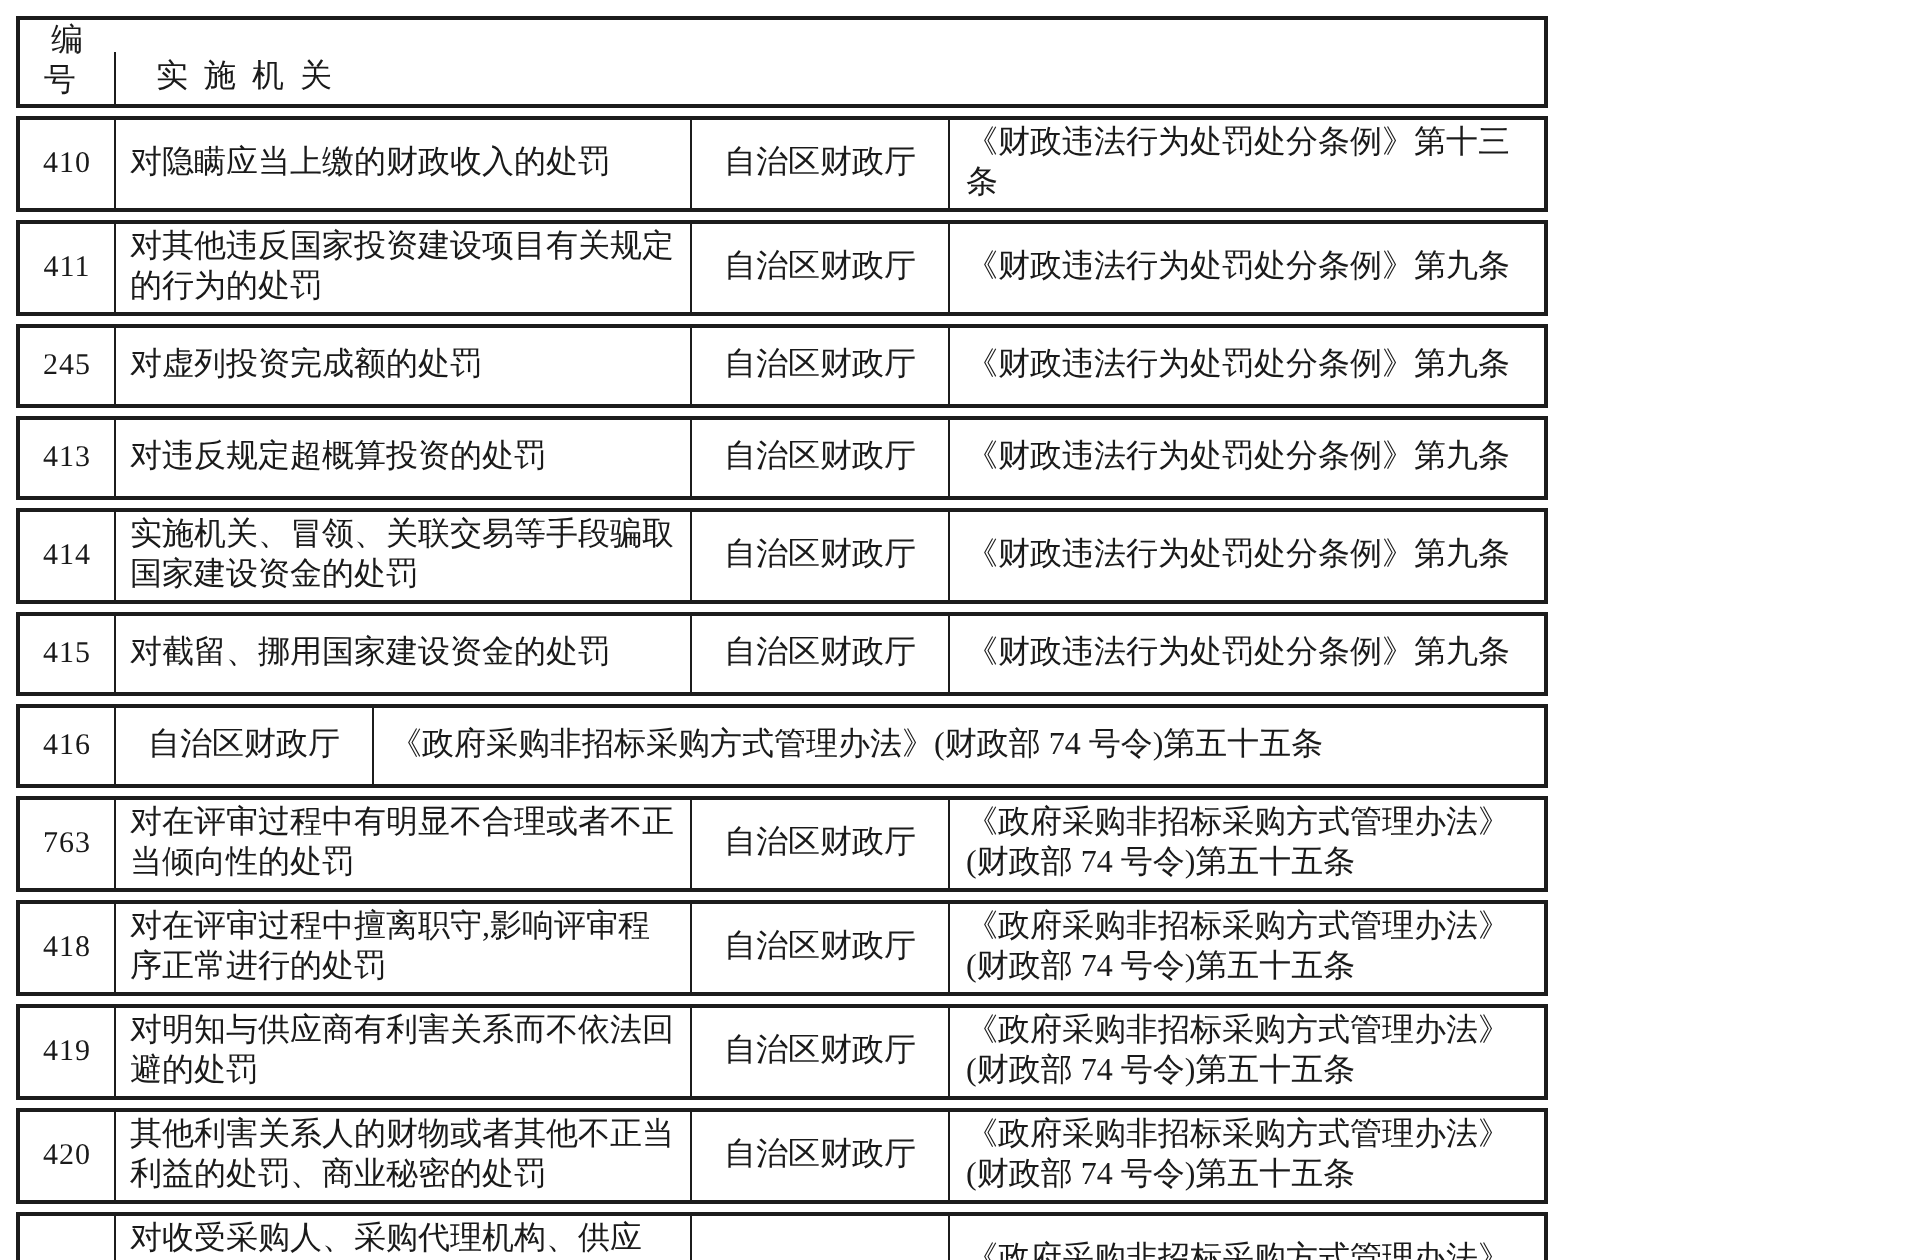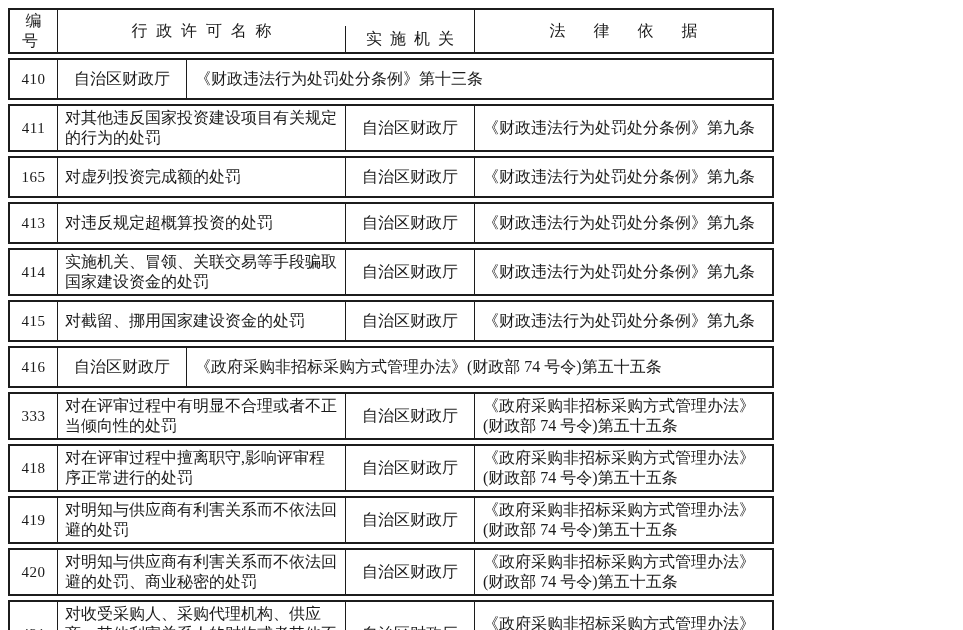--- a/index.html
+++ b/index.html
@@ -77,42 +77,41 @@
   .thead .c-agency { letter-spacing: 0.5em;  text-indent: 0.5em; margin-top: 16px; }
   .thead .c-legal  { letter-spacing: 1.75em; text-indent: 1.75em; padding-left: 0; }
 </style>
 </head>
 <body>
 
 <div class="page">
 
   <div class="trow thead">
     <div class="cell c-id">编号</div>
-    <div class="cell c-name">行政许可名称</div>
     <div class="cell c-agency">实施机关</div>
-    <div class="cell c-legal">法律依据</div>
   </div>
 
   <div>
 
       <div class="trow drow">
         <div class="cell c-id">410</div>
+        <div class="cell c-name">对隐瞒应当上缴的财政收入的处罚</div>
         <div class="cell c-agency">自治区财政厅</div>
         <div class="cell c-legal">《财政违法行为处罚处分条例》第十三条</div>
       </div>
 
       <div class="trow drow">
         <div class="cell c-id">411</div>
         <div class="cell c-name">对其他违反国家投资建设项目有关规定的行为的处罚</div>
         <div class="cell c-agency">自治区财政厅</div>
         <div class="cell c-legal">《财政违法行为处罚处分条例》第九条</div>
       </div>
 
       <div class="trow drow">
-        <div class="cell c-id">165</div>
+        <div class="cell c-id">245</div>
         <div class="cell c-name">对虚列投资完成额的处罚</div>
         <div class="cell c-agency">自治区财政厅</div>
         <div class="cell c-legal">《财政违法行为处罚处分条例》第九条</div>
       </div>
 
       <div class="trow drow">
         <div class="cell c-id">413</div>
         <div class="cell c-name">对违反规定超概算投资的处罚</div>
         <div class="cell c-agency">自治区财政厅</div>
         <div class="cell c-legal">《财政违法行为处罚处分条例》第九条</div>
@@ -132,21 +131,21 @@
         <div class="cell c-legal">《财政违法行为处罚处分条例》第九条</div>
       </div>
 
       <div class="trow drow">
         <div class="cell c-id">416</div>
         <div class="cell c-agency">自治区财政厅</div>
         <div class="cell c-legal">《政府采购非招标采购方式管理办法》(财政部 74 号令)第五十五条</div>
       </div>
 
       <div class="trow drow">
-        <div class="cell c-id">333</div>
+        <div class="cell c-id">763</div>
         <div class="cell c-name">对在评审过程中有明显不合理或者不正当倾向性的处罚</div>
         <div class="cell c-agency">自治区财政厅</div>
         <div class="cell c-legal">《政府采购非招标采购方式管理办法》(财政部 74 号令)第五十五条</div>
       </div>
 
       <div class="trow drow">
         <div class="cell c-id">418</div>
         <div class="cell c-name">对在评审过程中擅离职守,影响评审程序正常进行的处罚</div>
         <div class="cell c-agency">自治区财政厅</div>
         <div class="cell c-legal">《政府采购非招标采购方式管理办法》(财政部 74 号令)第五十五条</div>
@@ -154,21 +153,21 @@
 
       <div class="trow drow">
         <div class="cell c-id">419</div>
         <div class="cell c-name">对明知与供应商有利害关系而不依法回避的处罚</div>
         <div class="cell c-agency">自治区财政厅</div>
         <div class="cell c-legal">《政府采购非招标采购方式管理办法》(财政部 74 号令)第五十五条</div>
       </div>
 
       <div class="trow drow">
         <div class="cell c-id">420</div>
-        <div class="cell c-name">对明知与供应商有利害关系而不依法回避的处罚、商业秘密的处罚</div>
+        <div class="cell c-name">其他利害关系人的财物或者其他不正当利益的处罚、商业秘密的处罚</div>
         <div class="cell c-agency">自治区财政厅</div>
         <div class="cell c-legal">《政府采购非招标采购方式管理办法》(财政部 74 号令)第五十五条</div>
       </div>
 
       <div class="trow drow">
         <div class="cell c-id">421</div>
         <div class="cell c-name">对收受采购人、采购代理机构、供应商、其他利害关系人的财物或者其他不正当利益的处罚</div>
         <div class="cell c-agency">自治区财政厅</div>
         <div class="cell c-legal">《政府采购非招标采购方式管理办法》(财政部 74 号令)第五十五条</div>
       </div>

